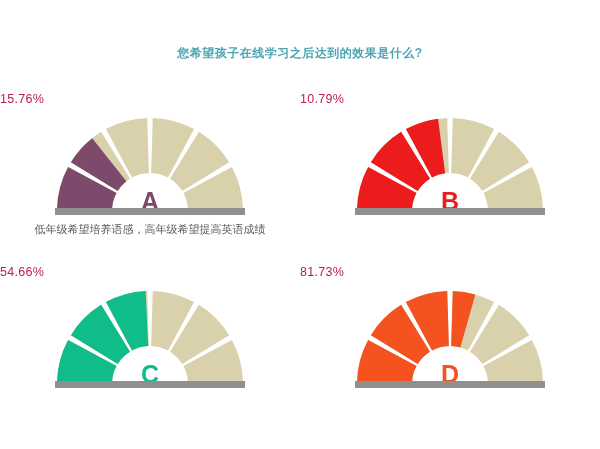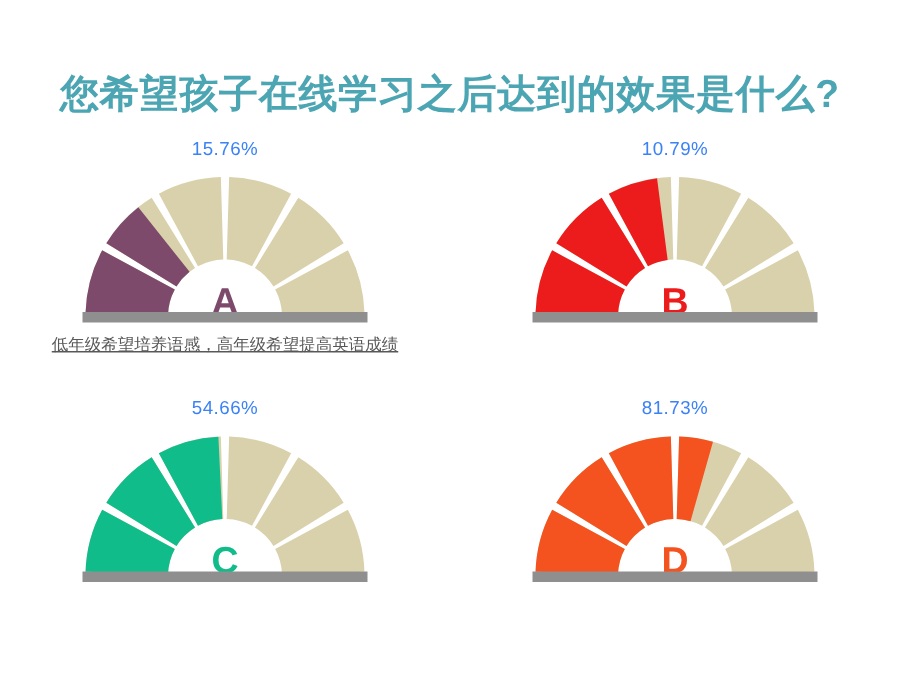--- a/index.html
+++ b/index.html
@@ -21,21 +21,21 @@
     position: relative;
     box-sizing: border-box;
   }
 
   .chart-title {
     position: absolute;
     top: 45px;
     left: 0;
     width: 600px;
     text-align: center;
-    font-size: 26px;
+    font-size: 12px;
     font-weight: bold;
     letter-spacing: 0.5px;
     color: #4ca5b2;
     white-space: nowrap;
   }
 
   .gauge-grid {
     position: absolute;
     top: 92px;
     left: 0;
@@ -49,23 +49,23 @@
     height: 173px;
     position: relative;
     box-sizing: border-box;
   }
 
   .pct-label {
     position: absolute;
     top: 0px;
     left: 0;
     width: 300px;
-    text-align: center;
+    text-align: left;
     font-size: 12.5px;
-    color: #3b82f6;
+    color: #be185d;
     letter-spacing: 0.3px;
   }
 
   .gauge-wrap {
     position: absolute;
     top: 19px;
     left: 50%;
     margin-left: -95px;
     width: 190px;
     height: 103px;
@@ -99,21 +99,20 @@
 
   .caption {
     position: absolute;
     top: 130px;
     left: 0;
     width: 300px;
     text-align: center;
     font-size: 11px;
     color: #585858;
     white-space: nowrap;
-    text-decoration: underline;
   }
 </style>
 </head>
 <body>
 
 <div class="page">
 
   <div class="chart-title">您希望孩子在线学习之后达到的效果是什么?</div>
 
   <div class="gauge-grid">

